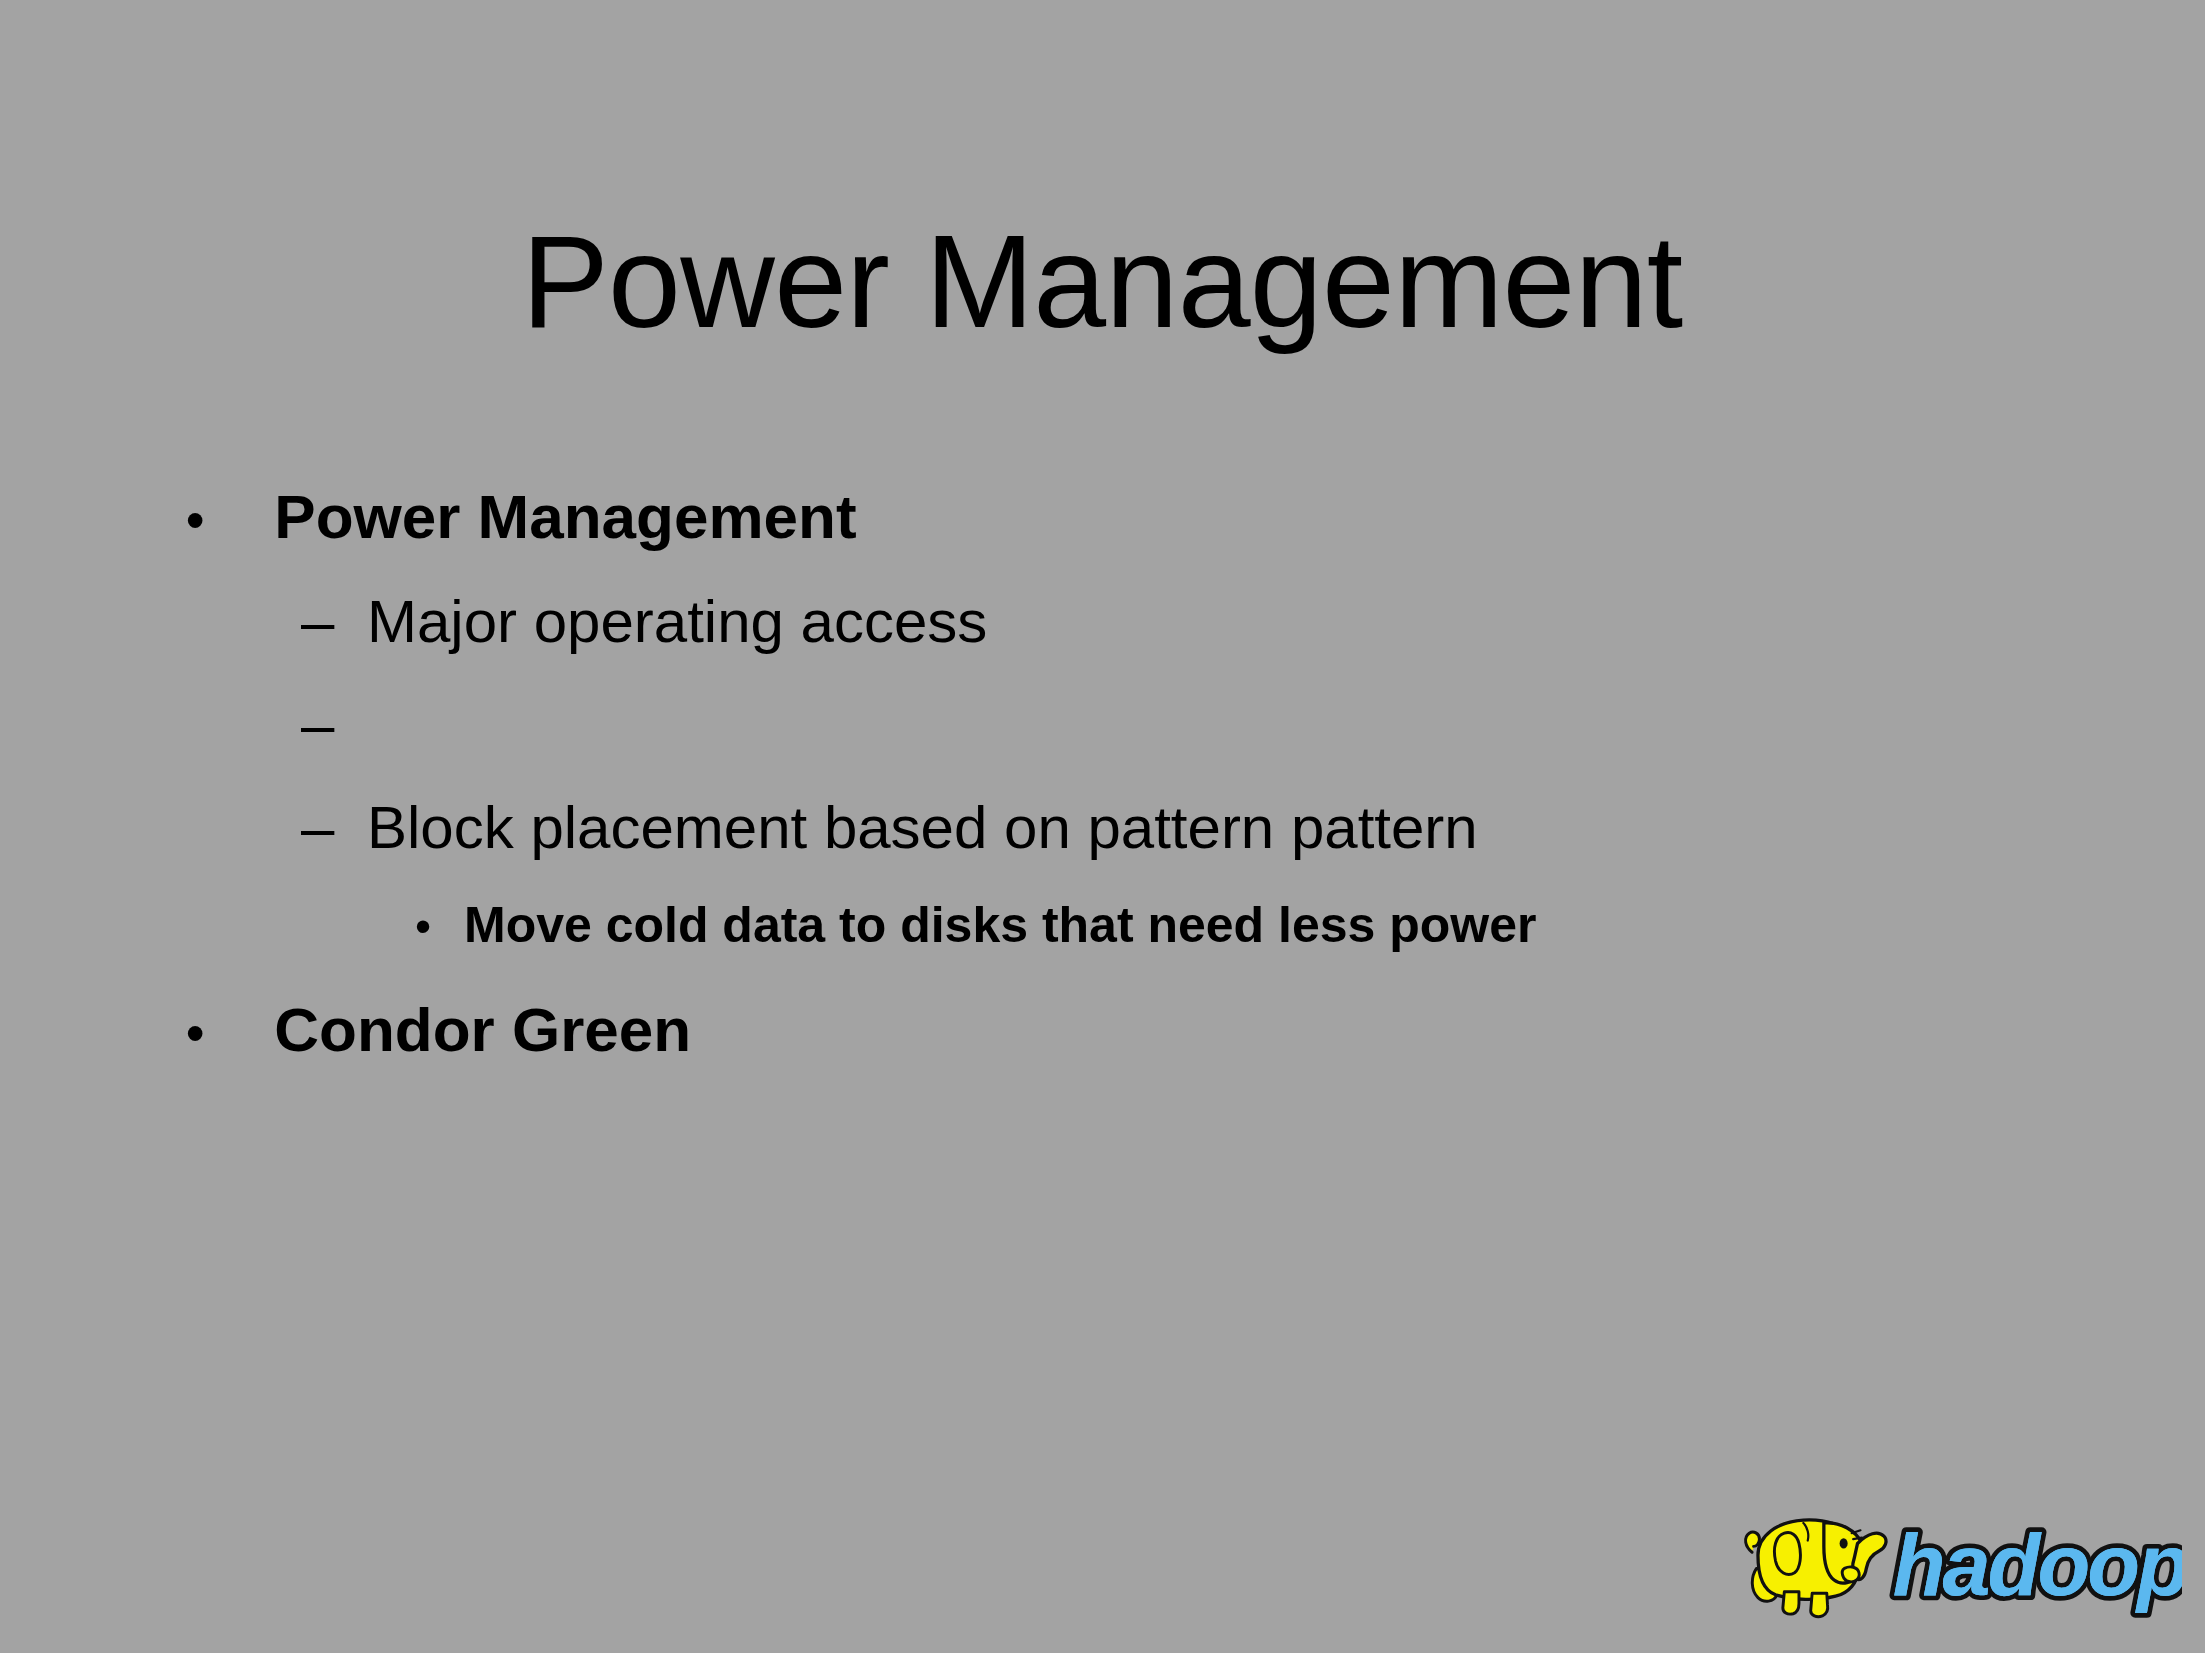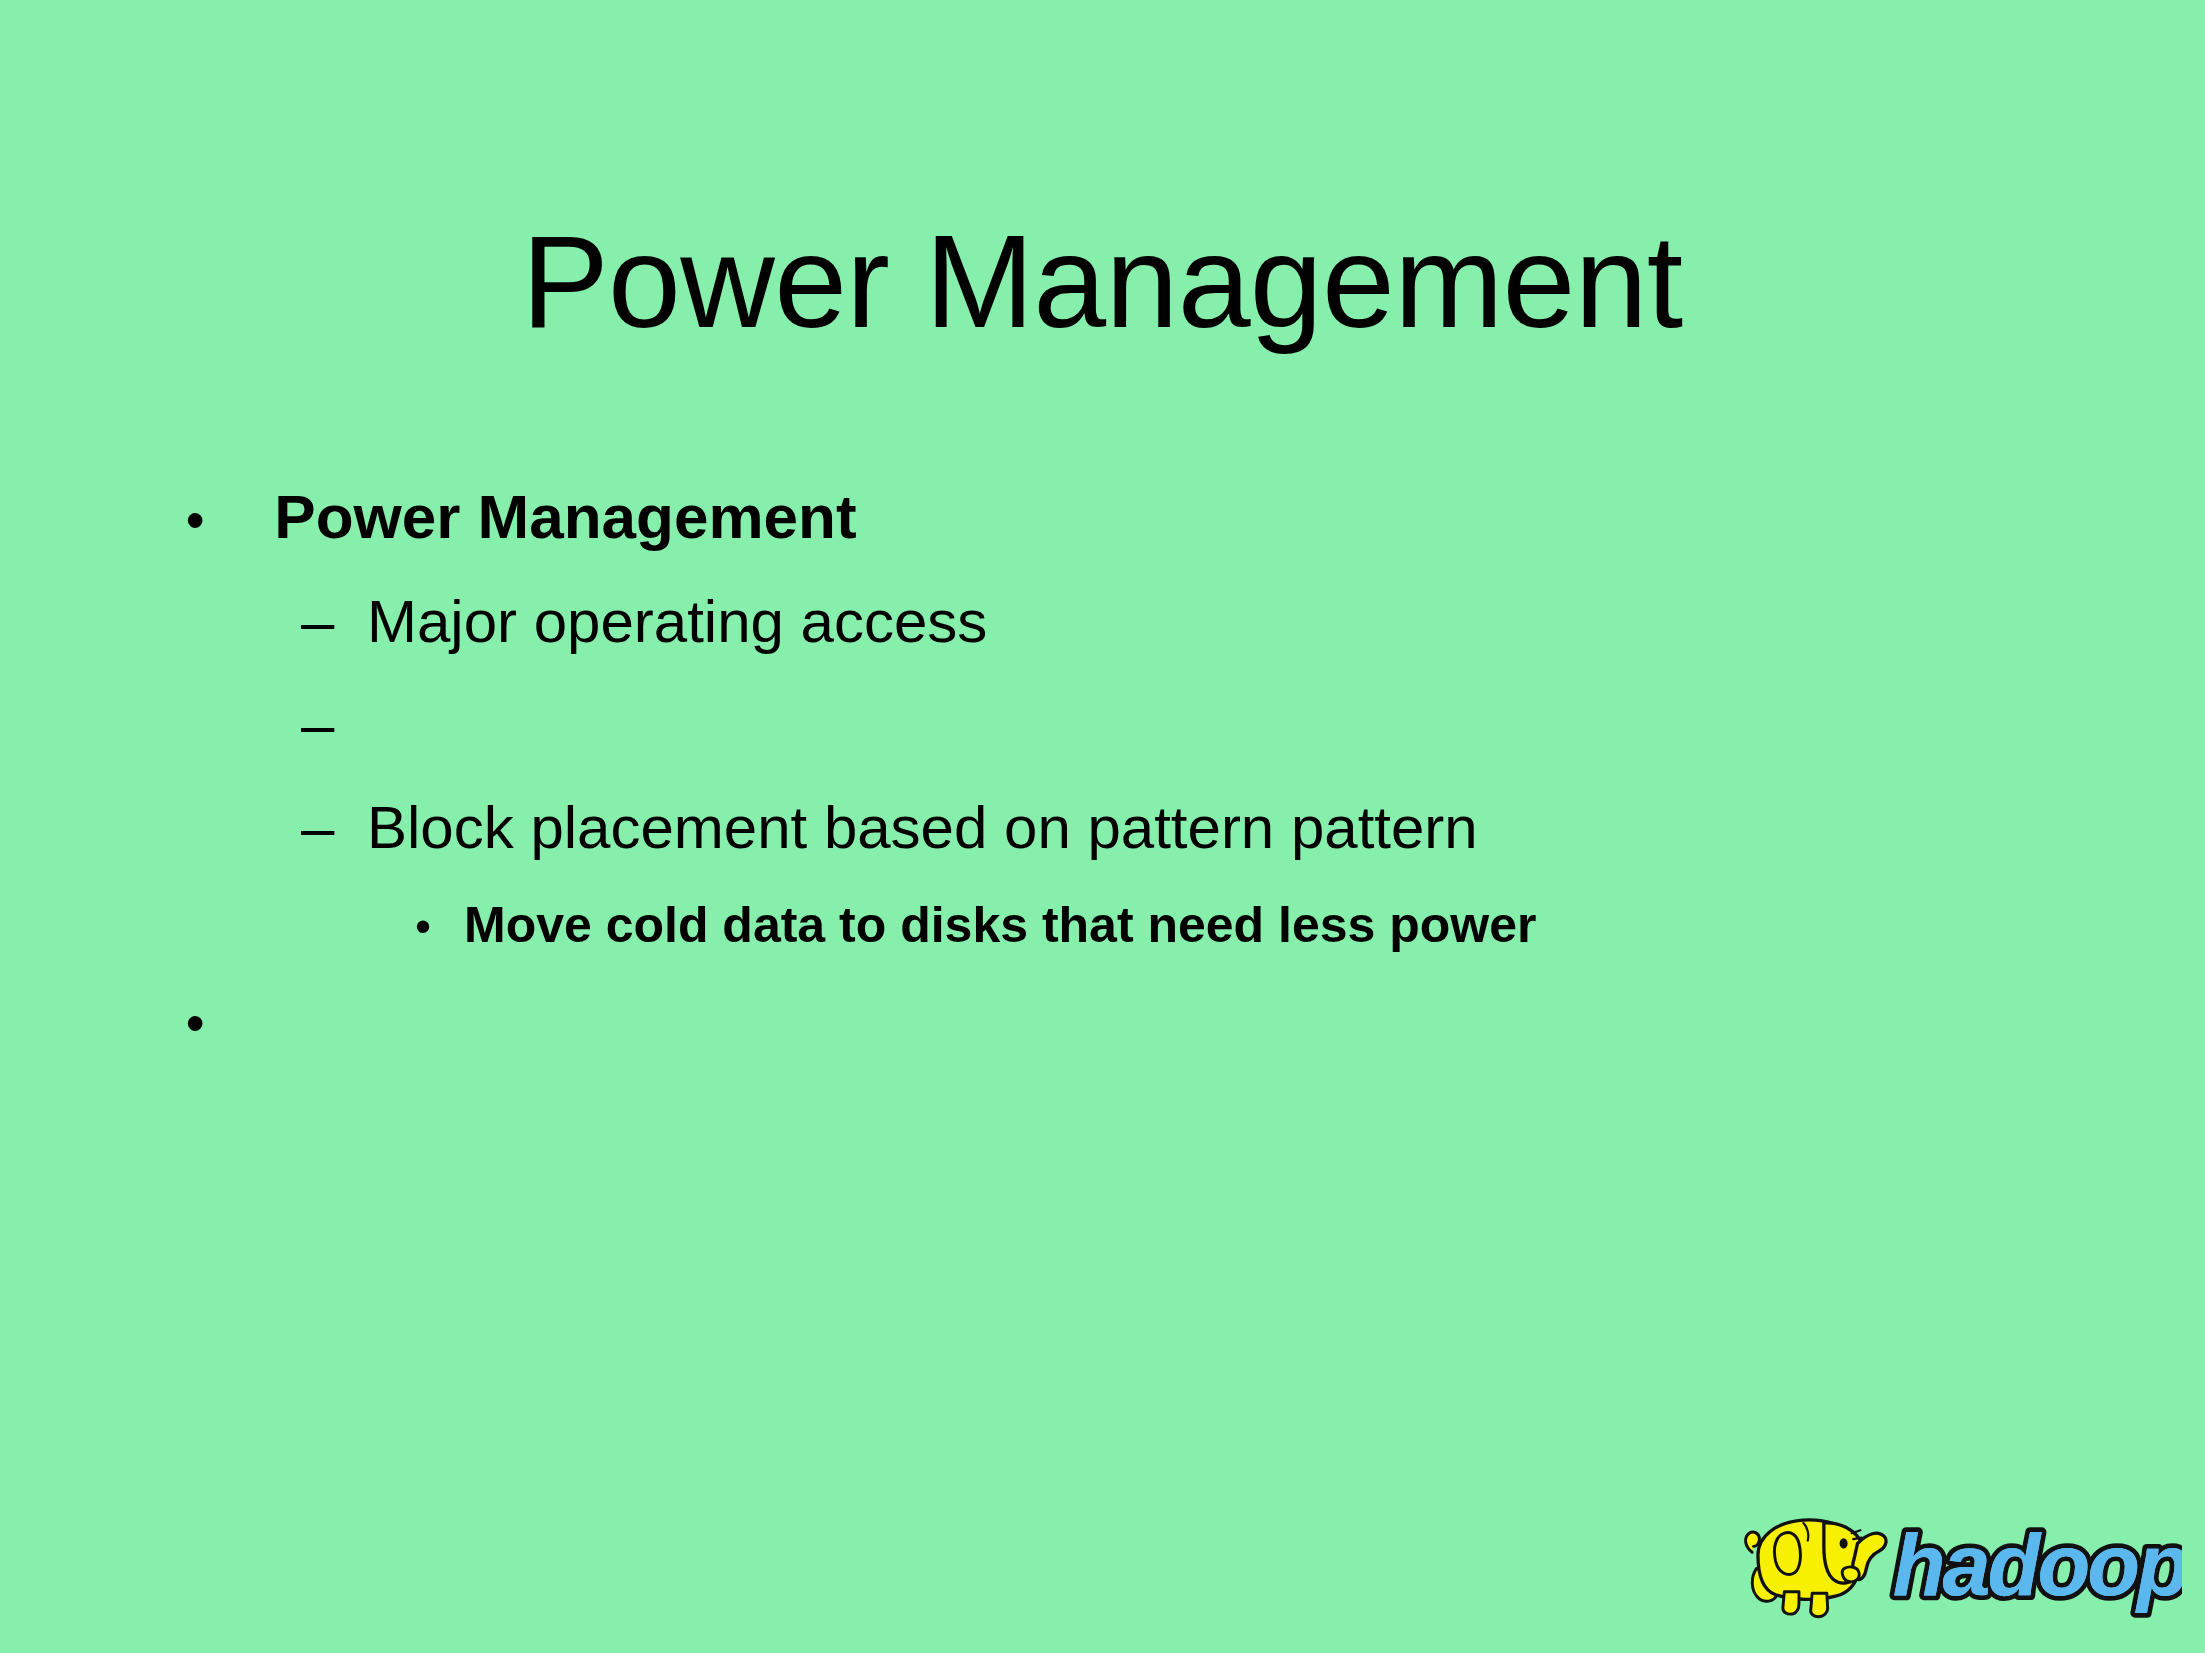--- a/index.html
+++ b/index.html
@@ -12,21 +12,21 @@
     height: 1654px;
     font-family: "Liberation Sans", sans-serif;
     color: #000000;
     overflow: hidden;
   }
 
   .slide {
     position: relative;
     width: 2205px;
     height: 1654px;
-    background: #86efac;
+    background: #a3a3a3;
   }
 
   
   .slide-title {
     position: absolute;
     left: 176px;
     top: 213px;
     width: 1852px;
     text-align: center;
     font-size: 131px;
@@ -143,20 +143,21 @@
 
     <div class="bullet-line lvl3">
       <span class="marker">•</span>
       <span class="btext">Move cold data to disks that need less power</span>
     </div>
 
     <div class="gap-sm"></div>
 
     <div class="bullet-line lvl1">
       <span class="marker">•</span>
+      <span class="btext">Condor Green</span>
     </div>
 
   </div>
 
   <div class="hadoop-logo">
     <svg viewBox="0 0 600 168" xmlns="http://www.w3.org/2000/svg" aria-hidden="true">
       <g>
 
         <path d="M14,70 C4,62 2,50 10,44 C16,40 24,44 24,52 C24,58 20,62 16,62" fill="#F7F000" stroke="#111111" stroke-width="4" stroke-linecap="round"></path>
 

